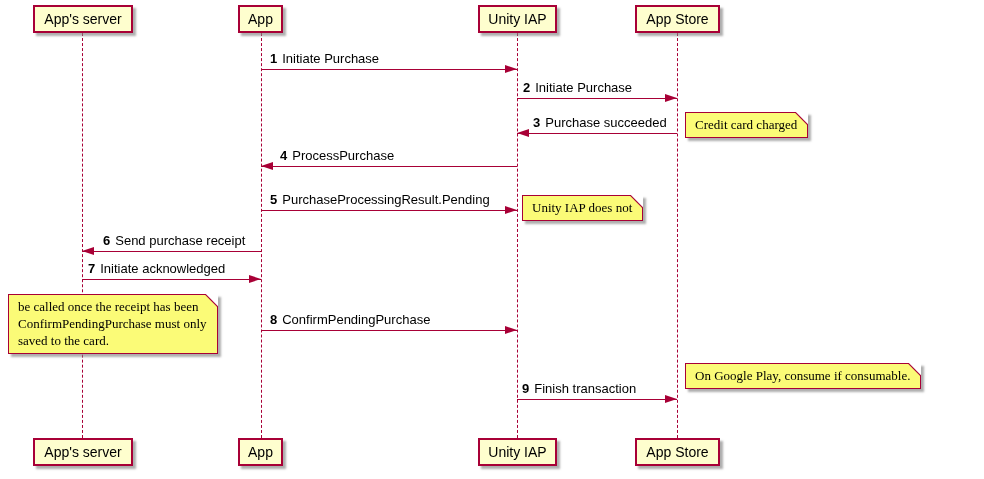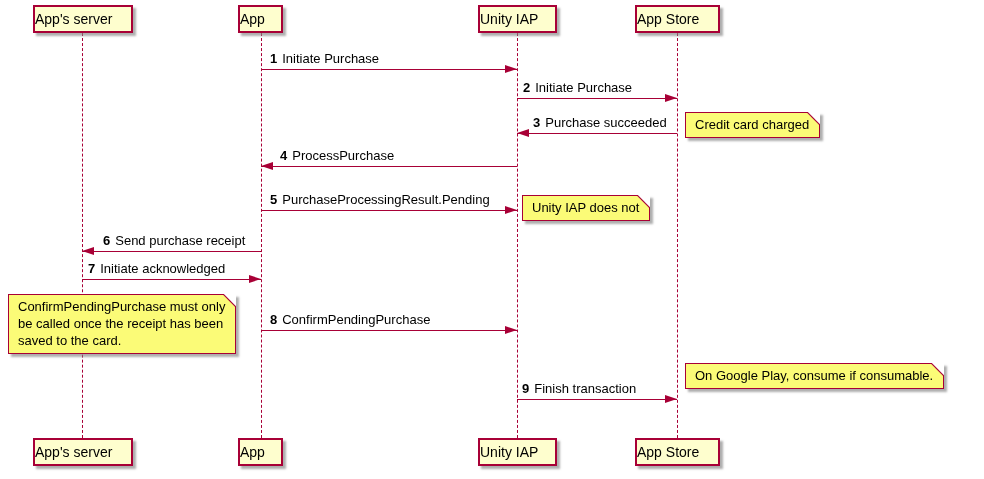--- a/index.html
+++ b/index.html
@@ -16,21 +16,21 @@
 
   .lifeline {
     position: absolute; top: 33px; height: 405px; width: 0;
     border-left: 1px dashed var(--accent);
   }
   .participant {
     position: absolute; height: 28px;
     background: var(--participant-fill);
     border: 2px solid var(--accent);
     box-shadow: 3px 3px 2px rgba(130,130,130,0.65);
-    display: flex; align-items: center; 
+    display: flex; align-items: center; justify-content: center;
     font-size: 14px; white-space: nowrap;
   }
   .msg-label {
     position: absolute; font-size: 13px; line-height: 16px; white-space: nowrap; text-align: center;
   }
   .msg-label b { font-weight: bold; margin-right: 5px; }
   .msg-line {
     position: absolute; height: 0;
     border-top: 1px solid var(--accent);
   }
@@ -43,21 +43,21 @@
     position: absolute; width: 0; height: 0;
     border-top: 4px solid transparent; border-bottom: 4px solid transparent;
     border-right: 12px solid var(--accent);
   }
   .note {
     position: absolute;
     background: var(--note-fill);
     border: 1px solid var(--accent);
     box-shadow: 3px 3px 2px rgba(130,130,130,0.65);
     padding: 3px 10px 4px 9px;
-    font-size: 13px; line-height: 17px; white-space: nowrap;
+    font-size: 13px; line-height: 17px; white-space: nowrap; font-family: Liberation Serif, serif;
   }
   .fold { position: absolute; top: -1px; right: -1px; }
 </style>
 </head>
 <body>
 
 <div>
 
   <div class="lifeline" style="left:82px"></div>
   <div class="lifeline" style="left:261px"></div>
@@ -140,22 +140,22 @@
         <path d="M0 0 L13 13" stroke="#A80036" stroke-width="1.2" fill="none"></path>
       </svg>
     <div>Unity IAP does not</div>
   </div>
 
   <div class="note" style="left:8px;top:294px">
     <svg class="fold" width="13" height="13" viewBox="0 0 13 13">
         <path d="M0 0 H13 V13 Z" fill="#ffffff"></path>
         <path d="M0 0 L13 13" stroke="#A80036" stroke-width="1.2" fill="none"></path>
       </svg>
+    <div>be called once the receipt has been</div>
     <div>ConfirmPendingPurchase must only</div>
-    <div>be called once the receipt has been</div>
     <div>saved to the card.</div>
   </div>
 
   <div class="note" style="left:685px;top:363px">
     <svg class="fold" width="13" height="13" viewBox="0 0 13 13">
         <path d="M0 0 H13 V13 Z" fill="#ffffff"></path>
         <path d="M0 0 L13 13" stroke="#A80036" stroke-width="1.2" fill="none"></path>
       </svg>
     <div>On Google Play, consume if consumable.</div>
   </div>

